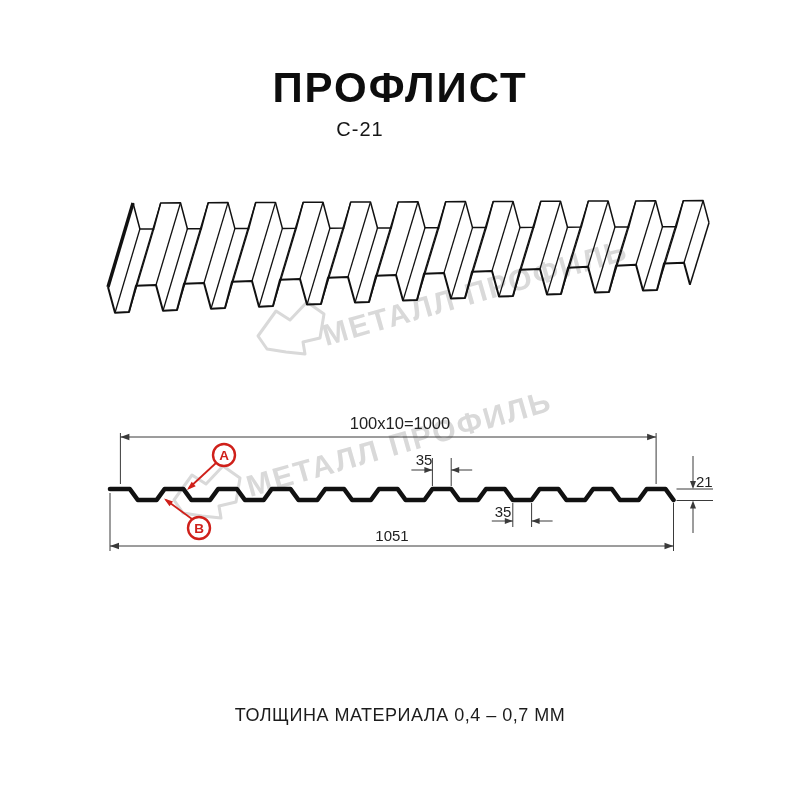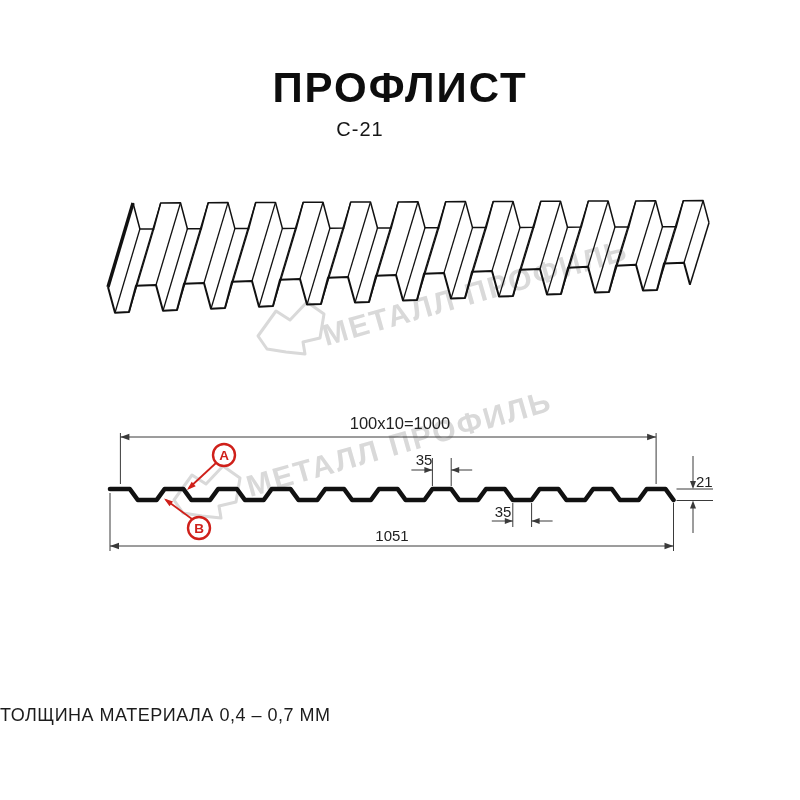--- a/index.html
+++ b/index.html
@@ -2,21 +2,21 @@
 <html><head>
 <meta charset="utf-8">
 <style>
   html,body{margin:0;padding:0;background:#ffffff;}
   #page{position:relative;width:800px;height:800px;background:#ffffff;overflow:hidden;
         font-family:"Liberation Sans", sans-serif;}
   .title{position:absolute;left:0;top:64px;width:800px;text-align:center;
          font-size:42px;font-weight:700;letter-spacing:2px;color:#0d0d0d;}
   .subtitle{position:absolute;left:0;top:118px;width:720px;text-align:center;
          font-size:20px;font-weight:500;letter-spacing:1px;color:#161616;}
-  .footer{position:absolute;left:0;top:705px;width:800px;text-align:left;
+  .footer{position:absolute;left:0;top:705px;width:800px;text-align:center;
          font-size:18px;font-weight:500;letter-spacing:0.5px;color:#1c1c1c;}
   svg{position:absolute;left:0;top:0;}
   text{font-family:"Liberation Sans", sans-serif;}
   .dimtxt{fill:#222222;font-size:15px;}
   .wmtxt{font-weight:700;font-size:30px;letter-spacing:2px;}
 </style>
 </head>
 <body>
 
 <div id="page">

